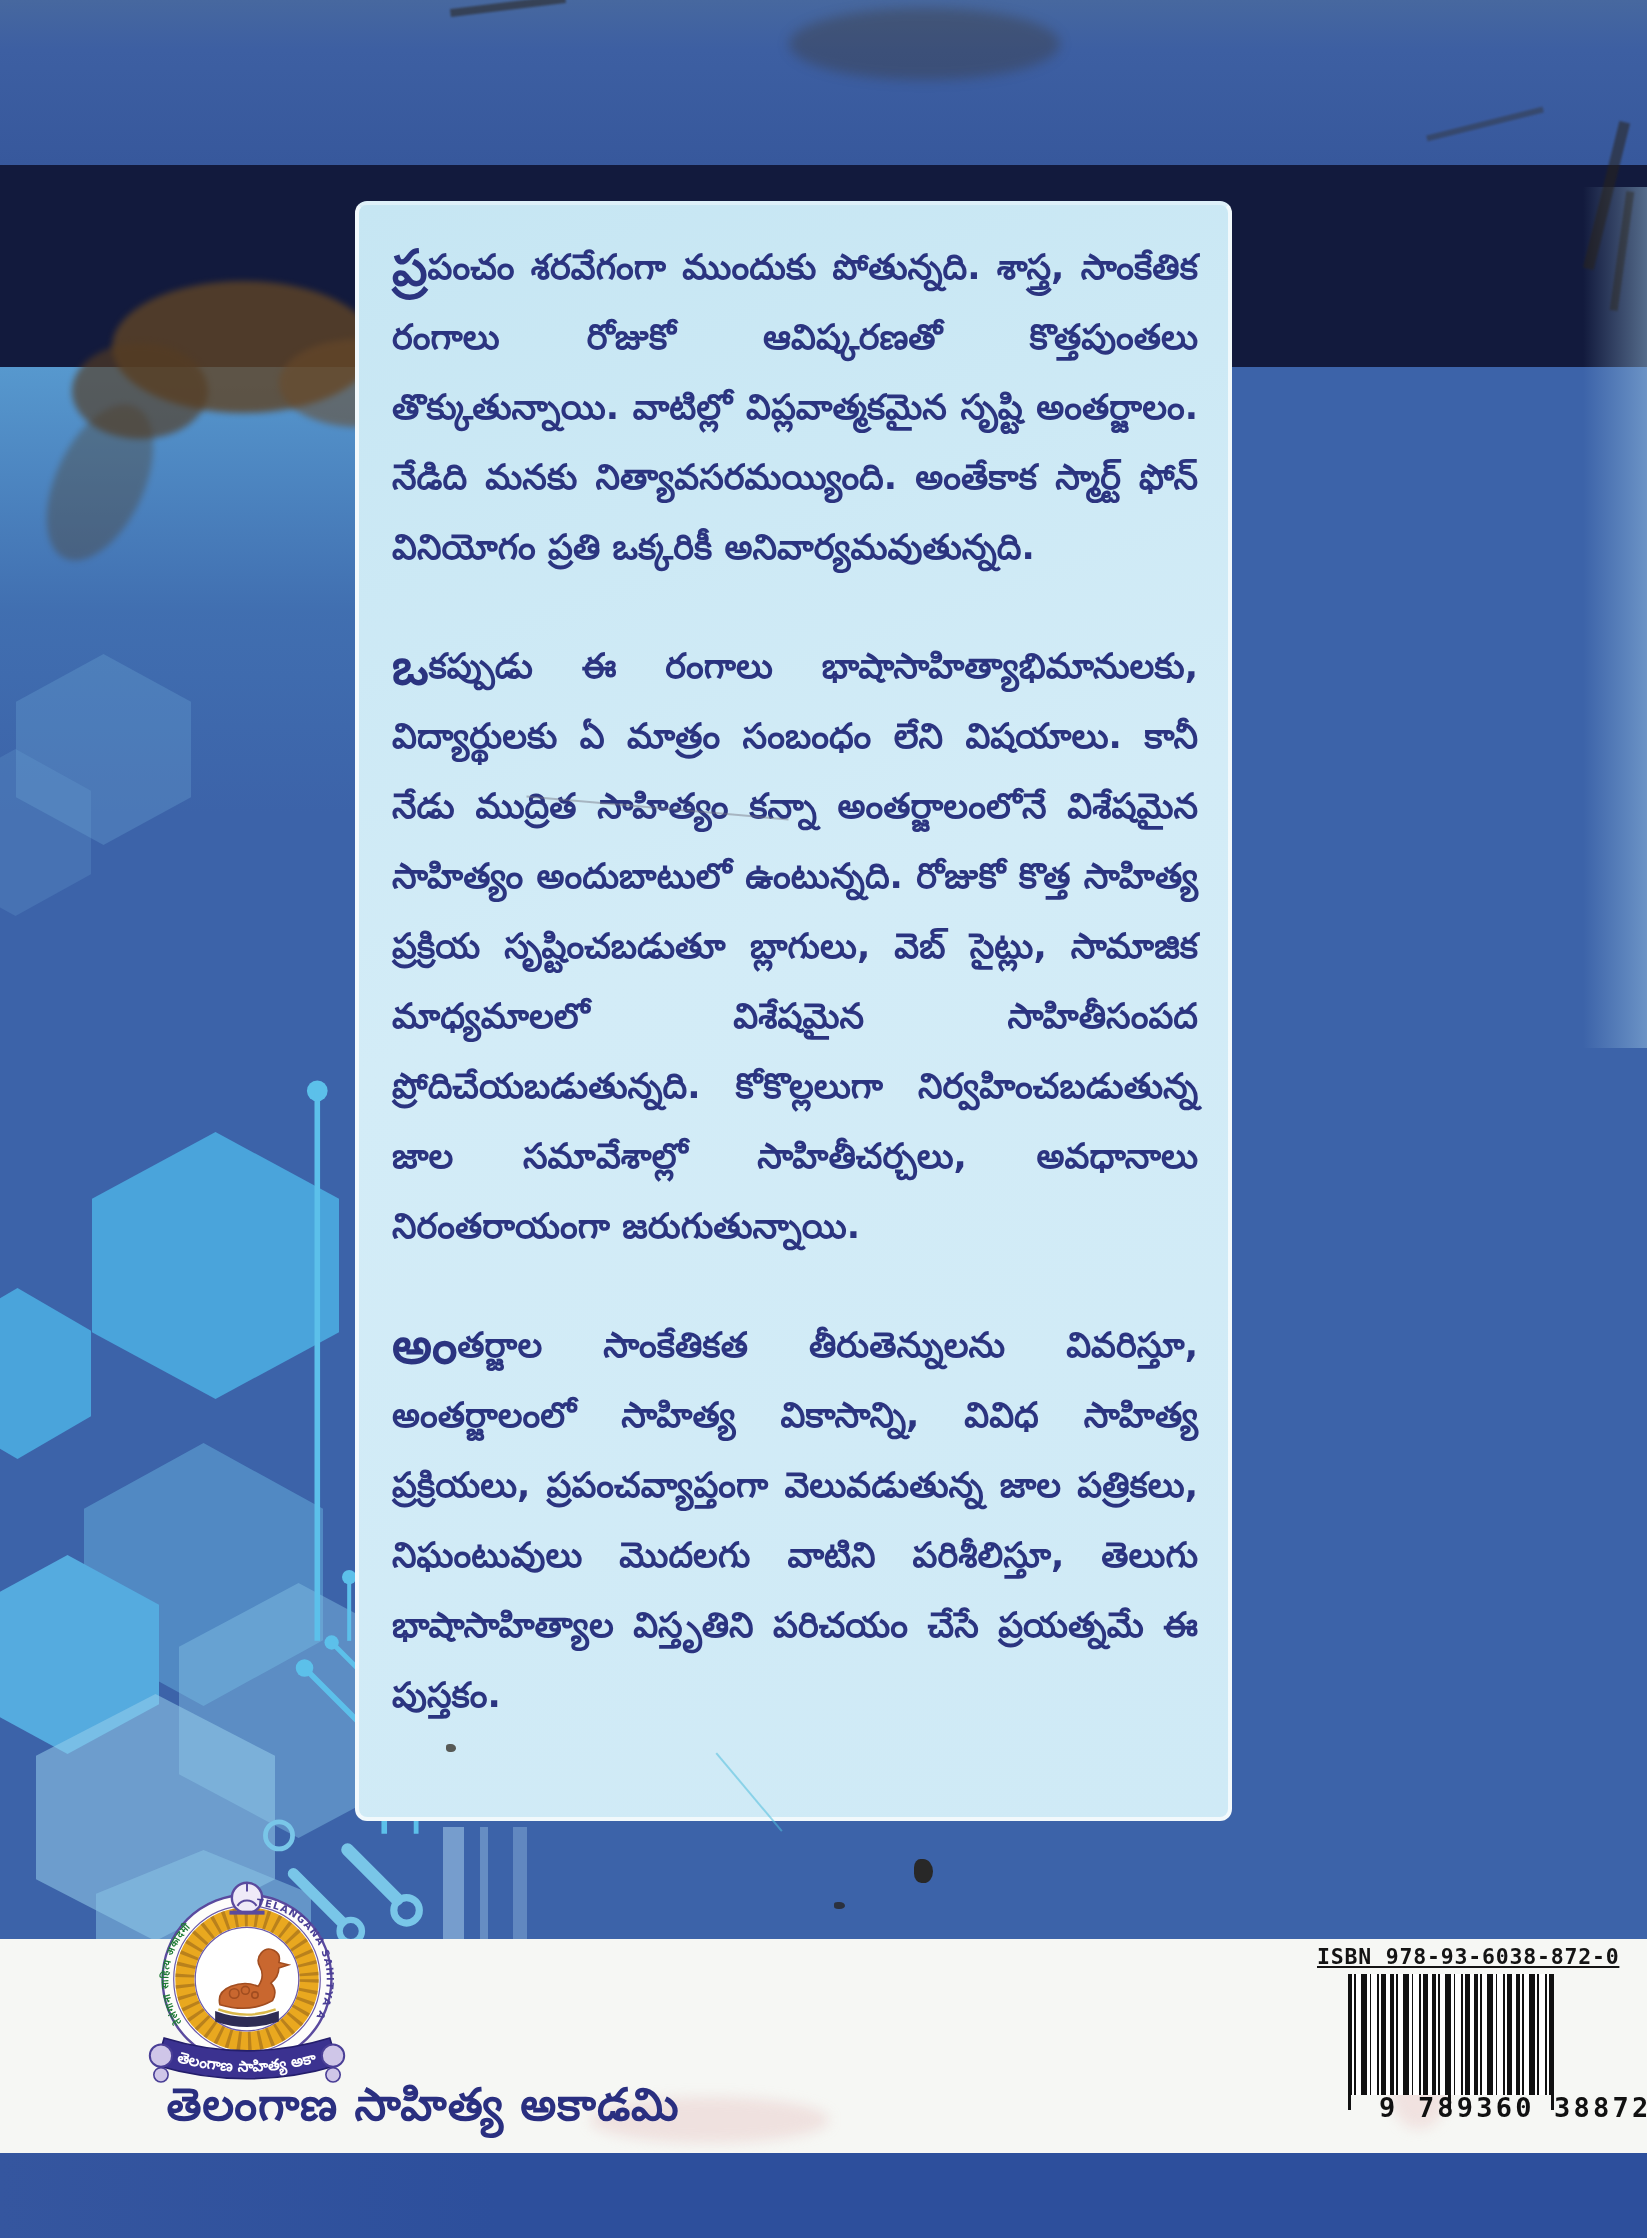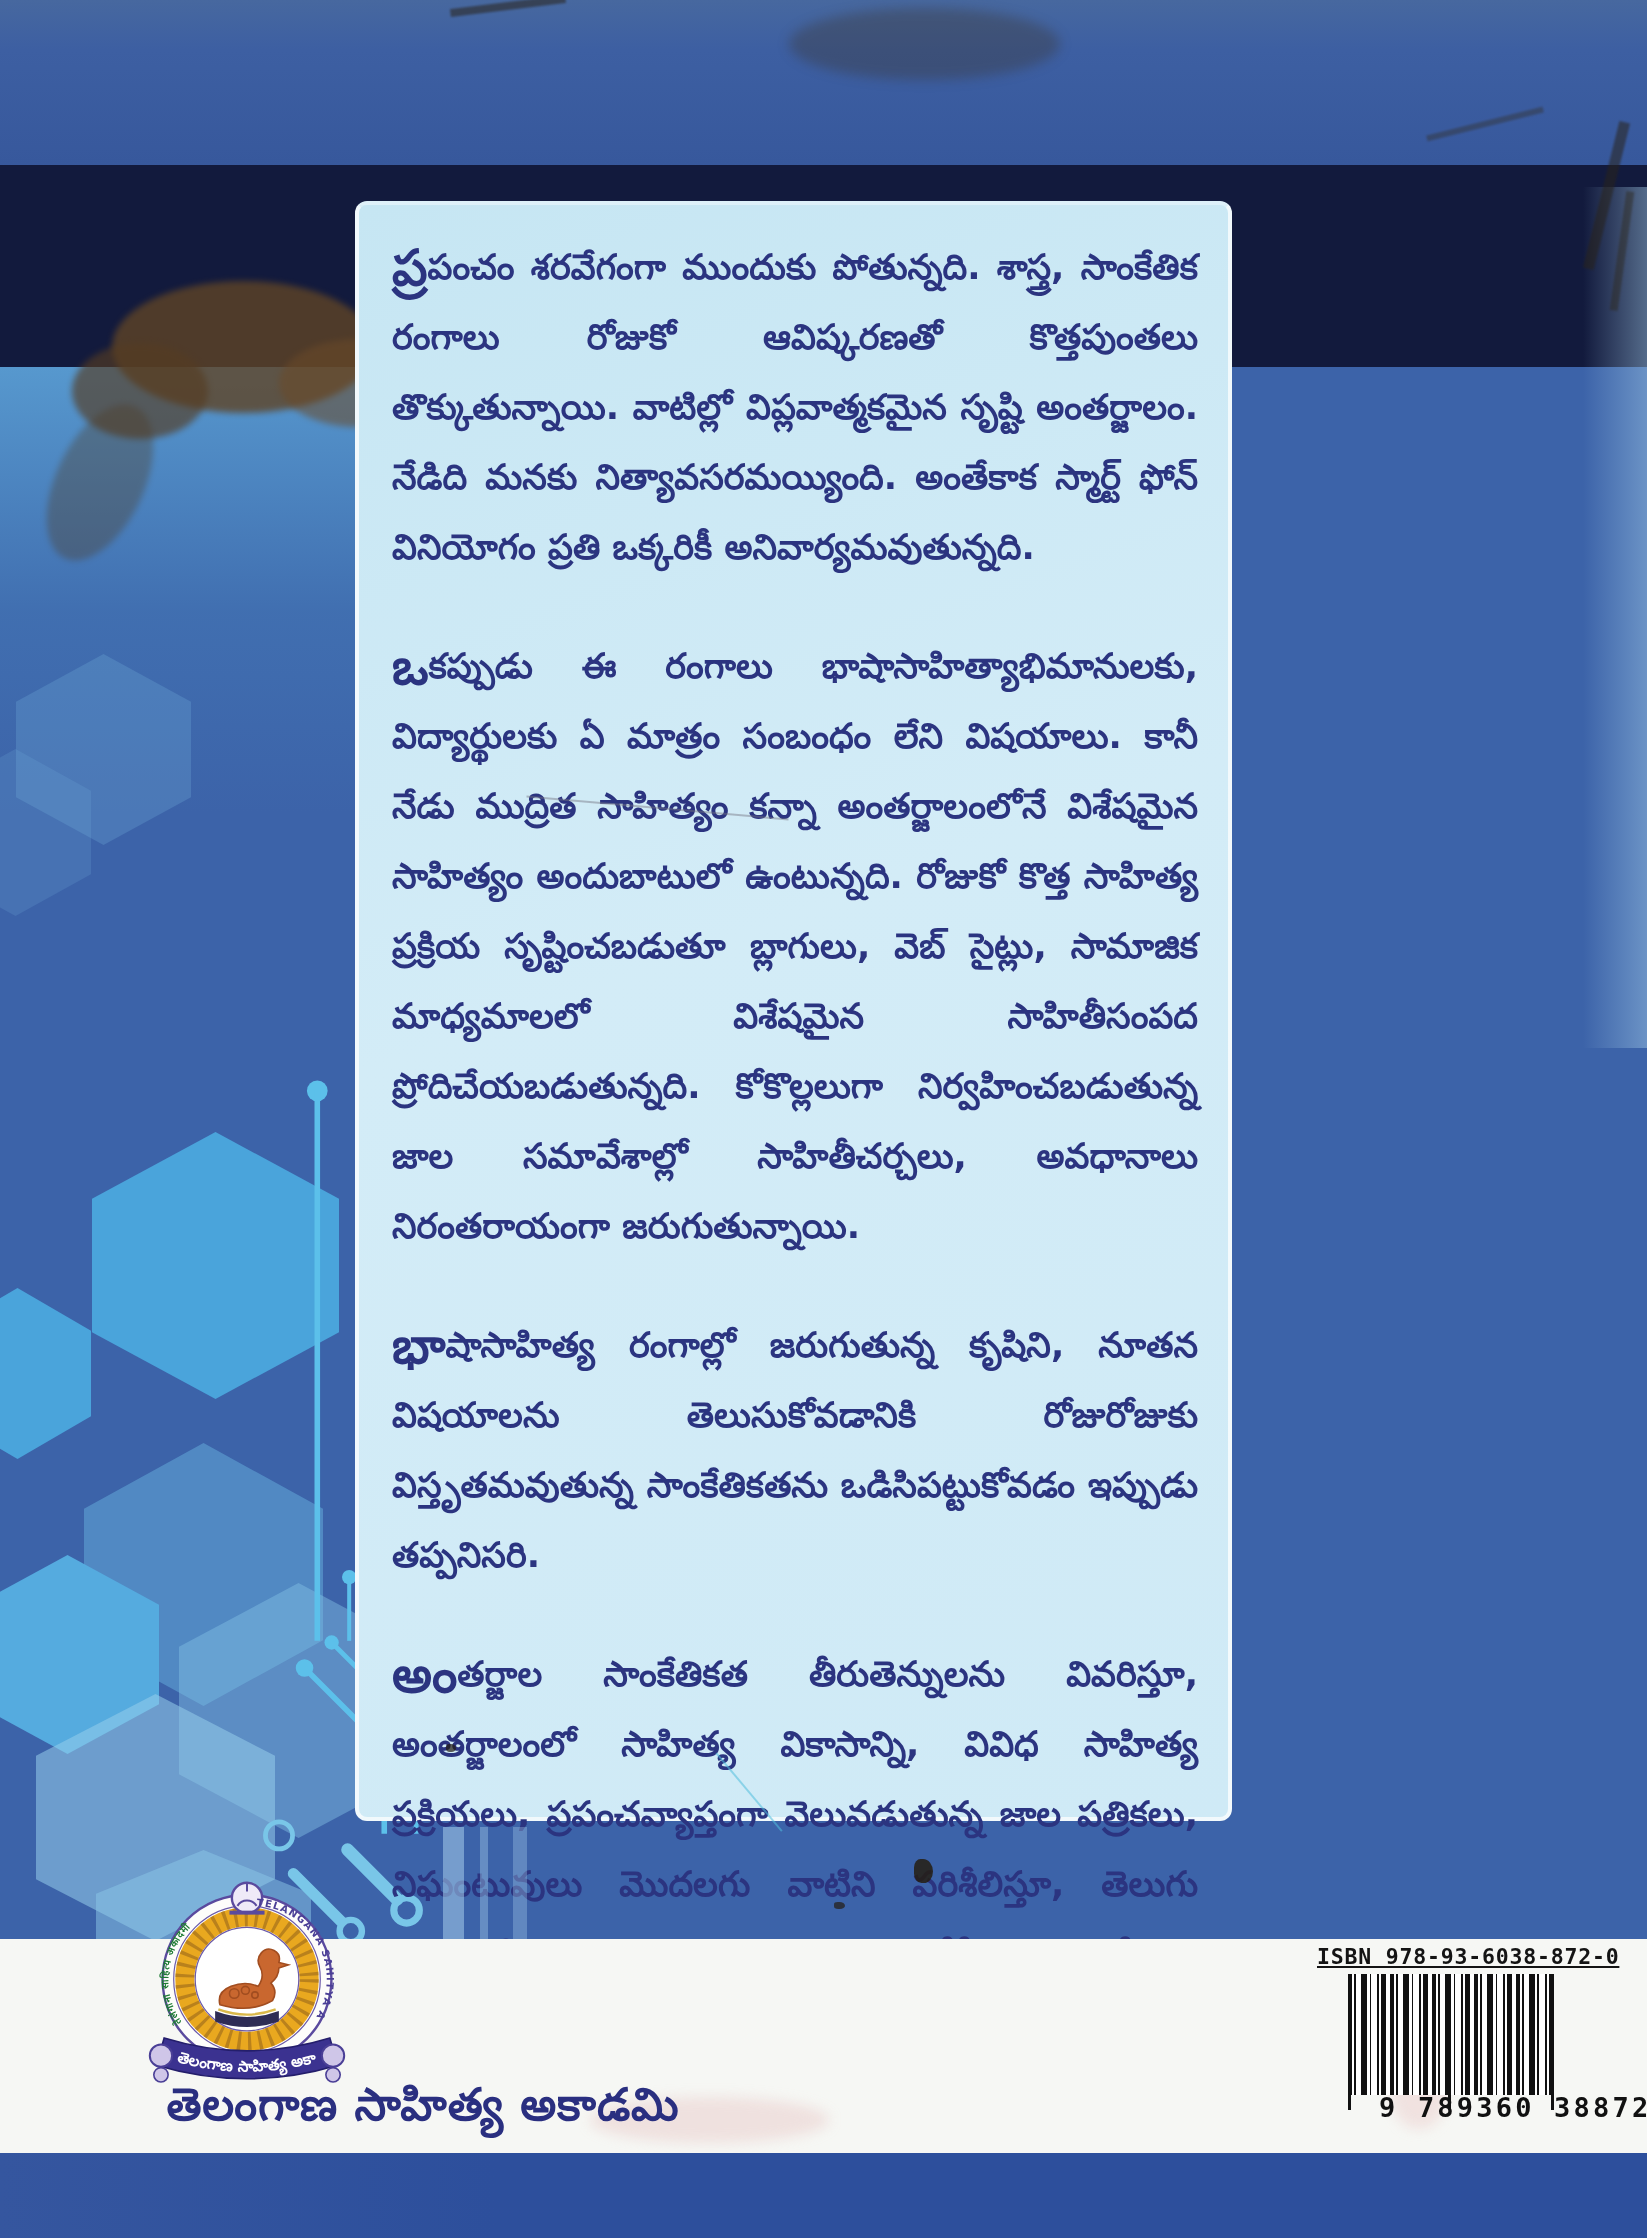--- a/index.html
+++ b/index.html
@@ -150,21 +150,20 @@
   <div class="stain st-d"></div>
   <div class="streak sk-a"></div>
   <div class="streak sk-b"></div>
   <div class="streak sk-c"></div>
   <div class="streak sk-d"></div>
   <div class="streak sk-e"></div>
 
   <div class="panel">
     <p><span class="lead">ప్ర</span><span>పంచం శరవేగంగా ముందుకు పోతున్నది. శాస్త్ర, సాంకేతిక రంగాలు రోజుకో ఆవిష్కరణతో కొత్తపుంతలు తొక్కుతున్నాయి. వాటిల్లో విప్లవాత్మకమైన సృష్టి అంతర్జాలం. నేడిది మనకు నిత్యావసరమయ్యింది. అంతేకాక స్మార్ట్ ఫోన్ వినియోగం ప్రతి ఒక్కరికీ అనివార్యమవుతున్నది.</span></p>
     <p><span class="lead">ఒ</span><span>కప్పుడు ఈ రంగాలు భాషాసాహిత్యాభిమానులకు, విద్యార్థులకు ఏ మాత్రం సంబంధం లేని విషయాలు. కానీ నేడు ముద్రిత సాహిత్యం కన్నా అంతర్జాలంలోనే విశేషమైన సాహిత్యం అందుబాటులో ఉంటున్నది. రోజుకో కొత్త సాహిత్య ప్రక్రియ సృష్టించబడుతూ బ్లాగులు, వెబ్ సైట్లు, సామాజిక మాధ్యమాలలో విశేషమైన సాహితీసంపద ప్రోదిచేయబడుతున్నది. కోకొల్లలుగా నిర్వహించబడుతున్న జాల సమావేశాల్లో సాహితీచర్చలు, అవధానాలు నిరంతరాయంగా జరుగుతున్నాయి.</span></p>
-    <p><span class="lead">భా</span><span>షాసాహిత్య రంగాల్లో జరుగుతున్న కృషిని, నూతన విషయాలను తెలుసుకోవడానికి రోజురోజుకు విస్తృతమవుతున్న సాంకేతికతను ఒడిసిపట్టుకోవడం ఇప్పుడు తప్పనిసరి.</span></p>
     <p><span class="lead">అం</span><span>తర్జాల సాంకేతికత తీరుతెన్నులను వివరిస్తూ, అంతర్జాలంలో సాహిత్య వికాసాన్ని, వివిధ సాహిత్య ప్రక్రియలు, ప్రపంచవ్యాప్తంగా వెలువడుతున్న జాల పత్రికలు, నిఘంటువులు మొదలగు వాటిని పరిశీలిస్తూ, తెలుగు భాషాసాహిత్యాల విస్తృతిని పరిచయం చేసే ప్రయత్నమే ఈ పుస్తకం.</span></p>
   </div>
   <div class="scratch sc-a"></div>
   <div class="scratch sc-b"></div>
 
   <div class="band-white"></div>
   <div class="smudge sm-a"></div>
   <div class="smudge sm-b"></div>
   <div class="vstreak v1"></div>
   <div class="vstreak v2"></div>

